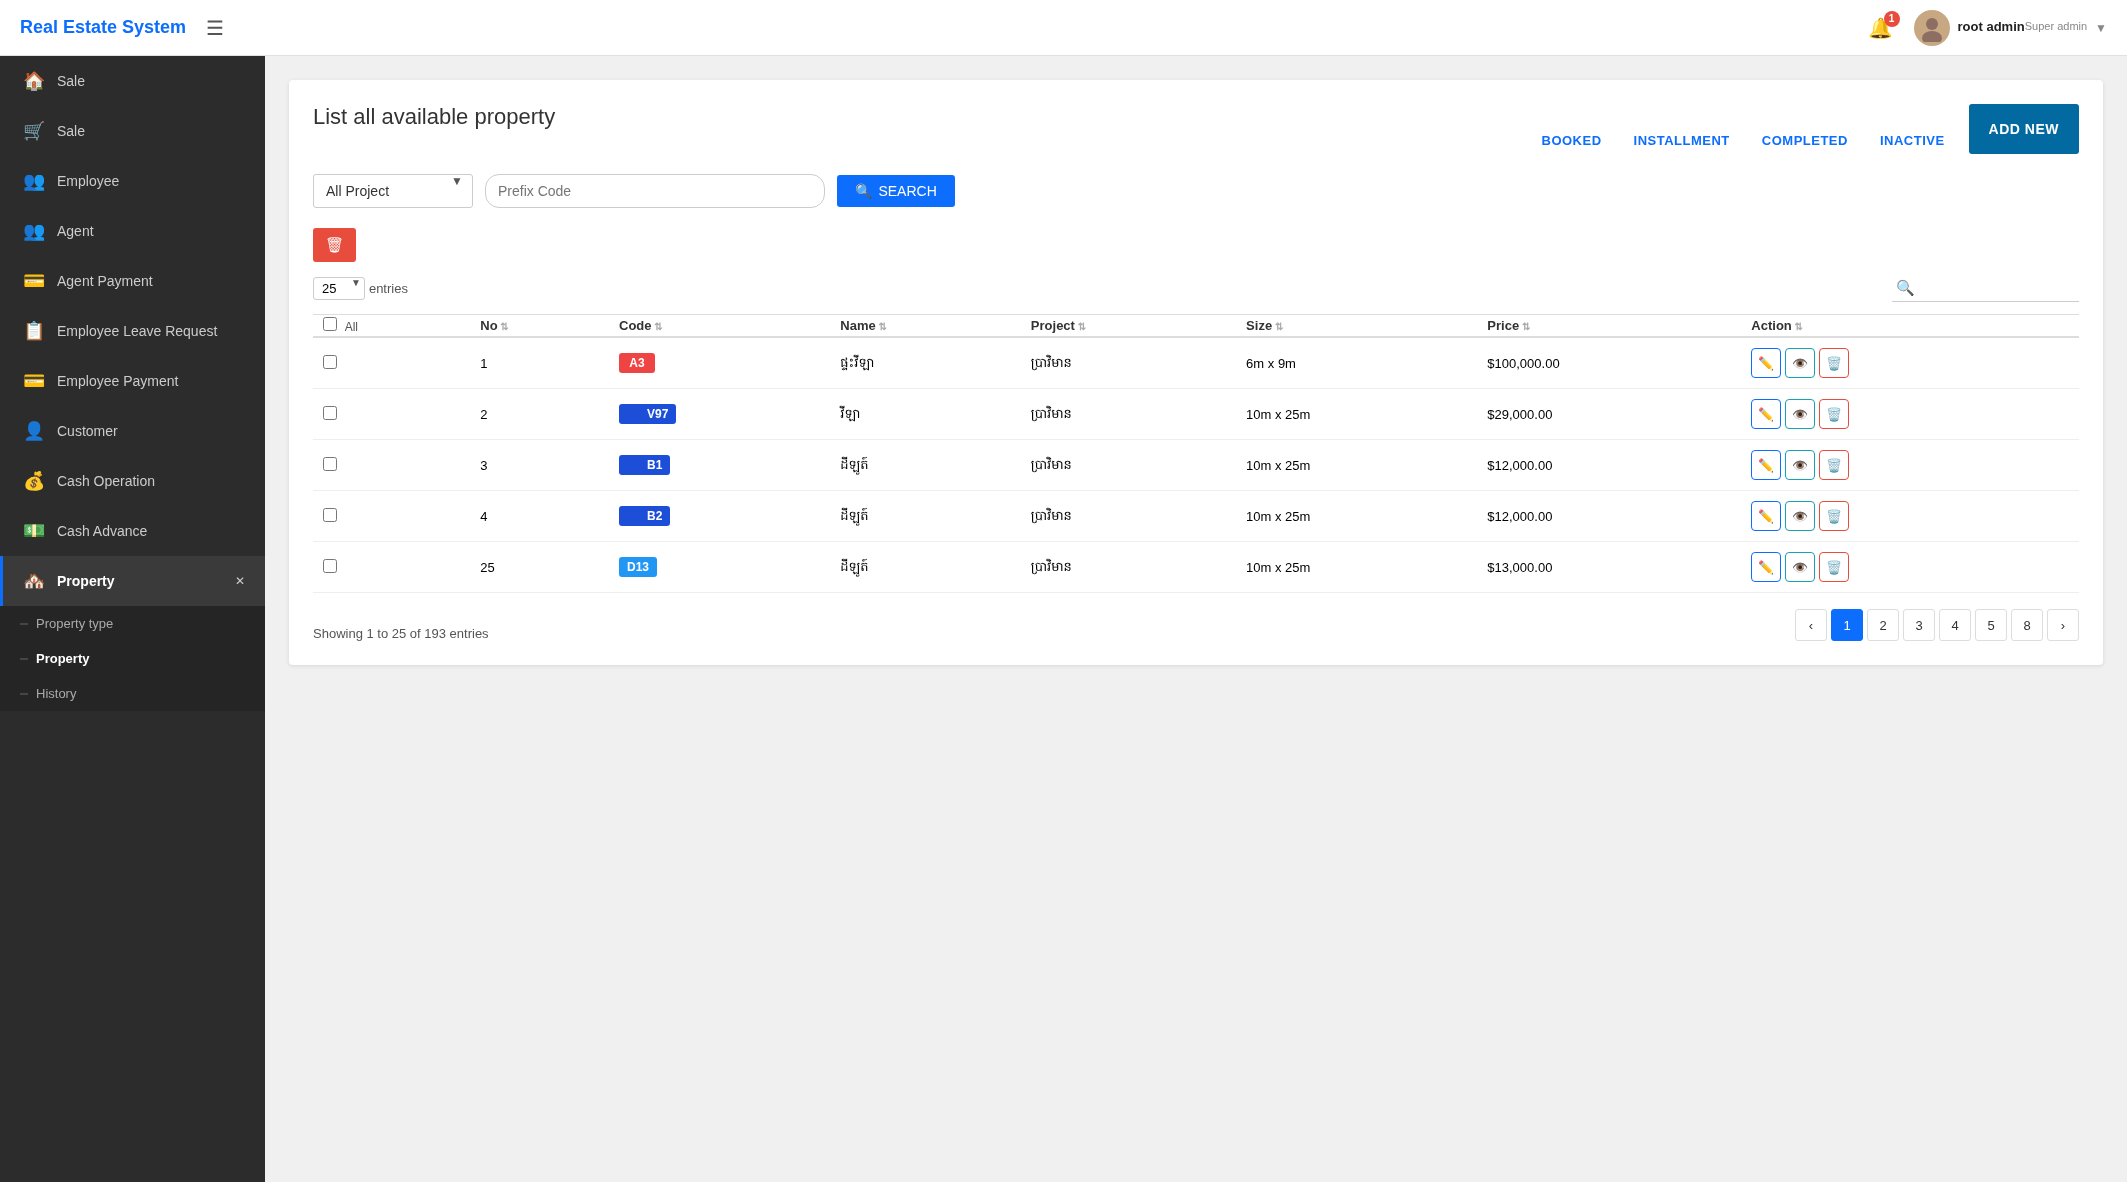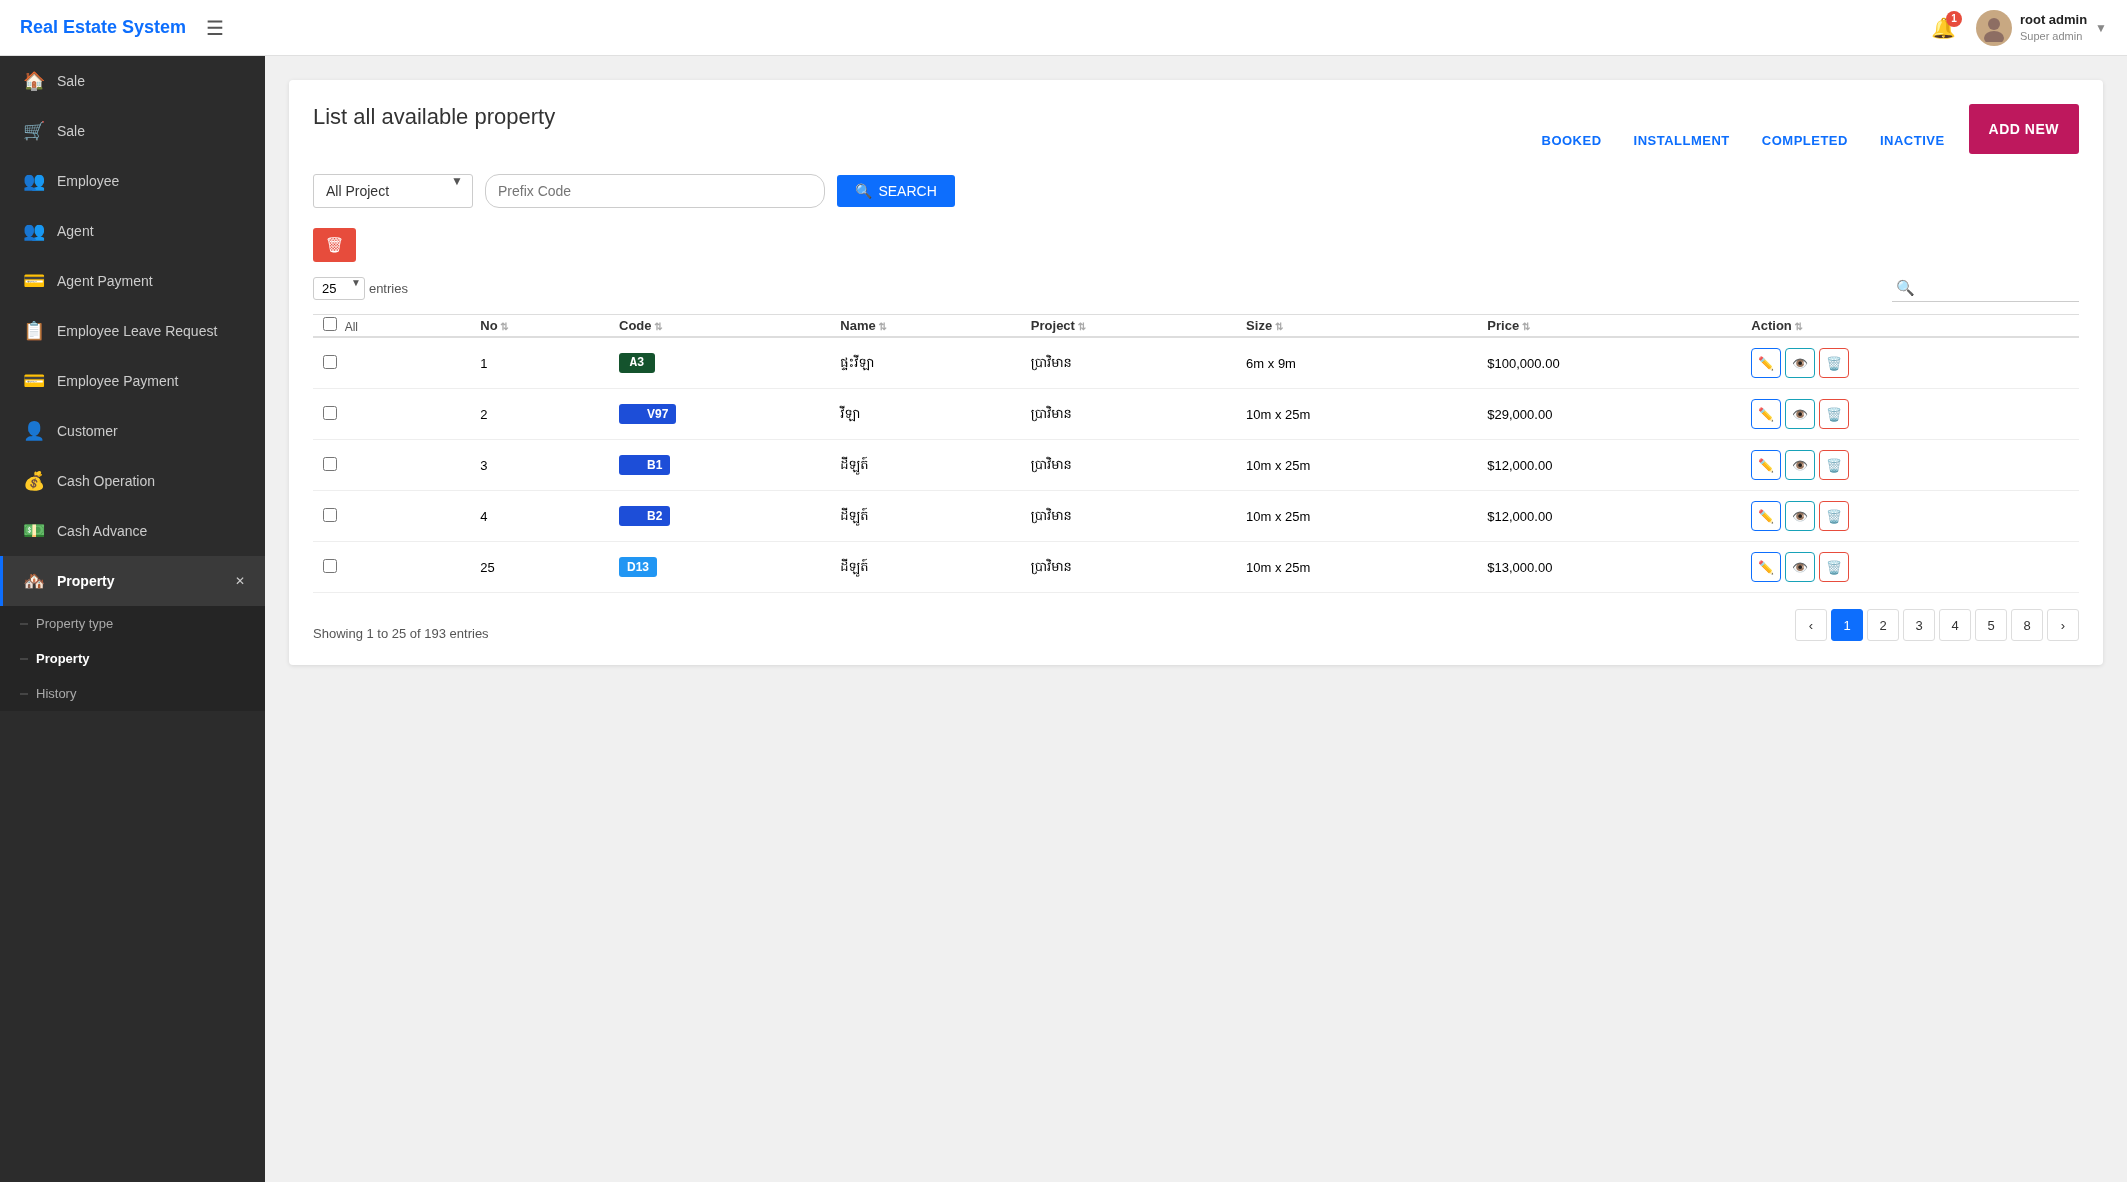--- a/index.html
+++ b/index.html
@@ -66,21 +66,21 @@
       width: 36px;
       height: 36px;
       border-radius: 50%;
       background: #c8a882;
       display: flex;
       align-items: center;
       justify-content: center;
       overflow: hidden;
     }
     .user-avatar svg { width: 28px; height: 28px; }
-    .user-text { display: flex; flex-direction: column; line-height: 1.3; }
+    .user-text { display: flex; line-height: 1.3; }
     .user-name { font-weight: 600; font-size: 13px; color: #222; }
     .user-role { font-size: 11px; color: #888; }
     .user-caret { color: #888; font-size: 12px; }
 
     
     .layout {
       display: flex;
       flex: 1;
       overflow: hidden;
     }
@@ -167,21 +167,21 @@
       color: #0d6efd;
       font-size: 13px;
       font-weight: 600;
       padding: 6px 8px;
       cursor: pointer;
       letter-spacing: 0.5px;
       text-transform: uppercase;
       margin-top: 23px;
     }
     .btn-add-new {
-      background: #be185d;
+      background: #0369a1;
       color: #fff;
       border: none;
       padding: 10px 20px;
       font-size: 14px;
       font-weight: 600;
       border-radius: 3px;
       cursor: pointer;
       text-transform: uppercase;
       letter-spacing: 0.5px;
     }
@@ -310,21 +310,21 @@
     .code-badge {
       display: inline-block;
       color: #fff;
       font-weight: 700;
       font-size: 12px;
       padding: 3px 8px;
       border-radius: 3px;
       min-width: 36px;
       text-align: center;
     }
-    .badge-red { background: #14532d; font-family: Liberation Mono, monospace; }
+    .badge-red { background: #ef4444; }
     .badge-pink { background: #1d4ed8; padding-left: 28px; }
     .badge-blue { background: #2196f3; }
     .action-btns { display: flex; gap: 4px; }
     .btn-action {
       width: 30px;
       height: 30px;
       border-radius: 4px;
       border: 1px solid;
       display: flex;
       align-items: center;

